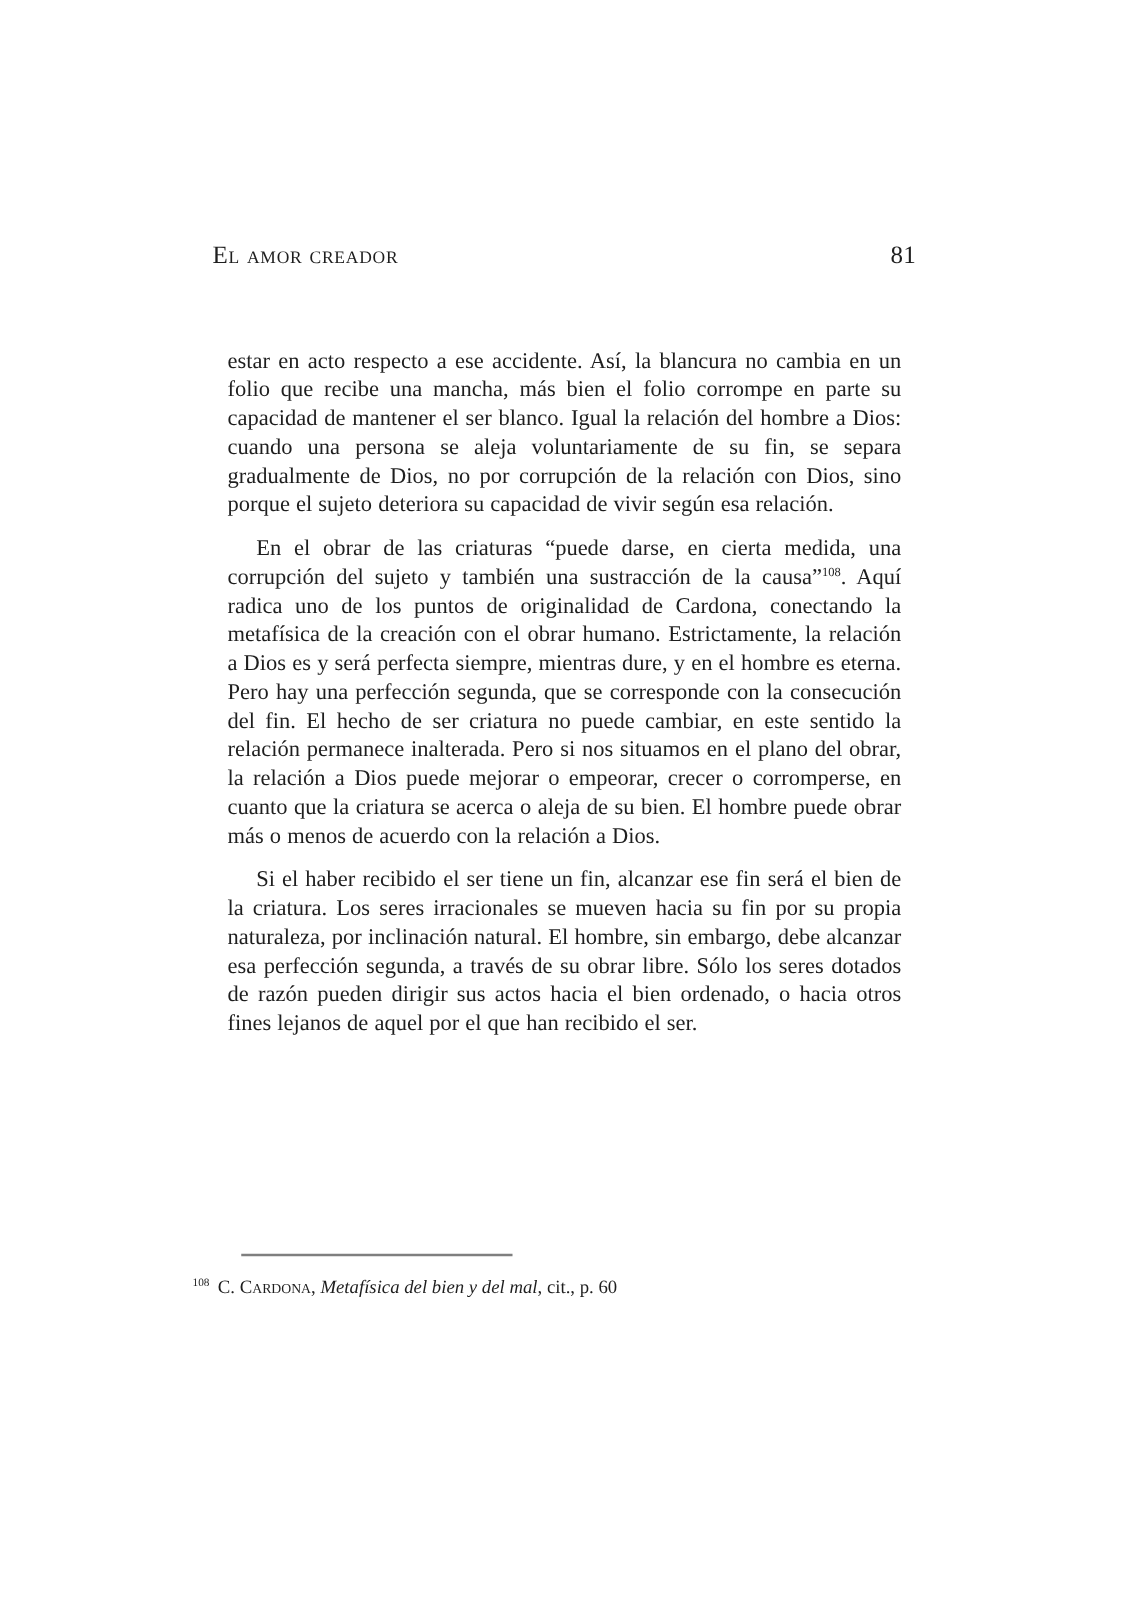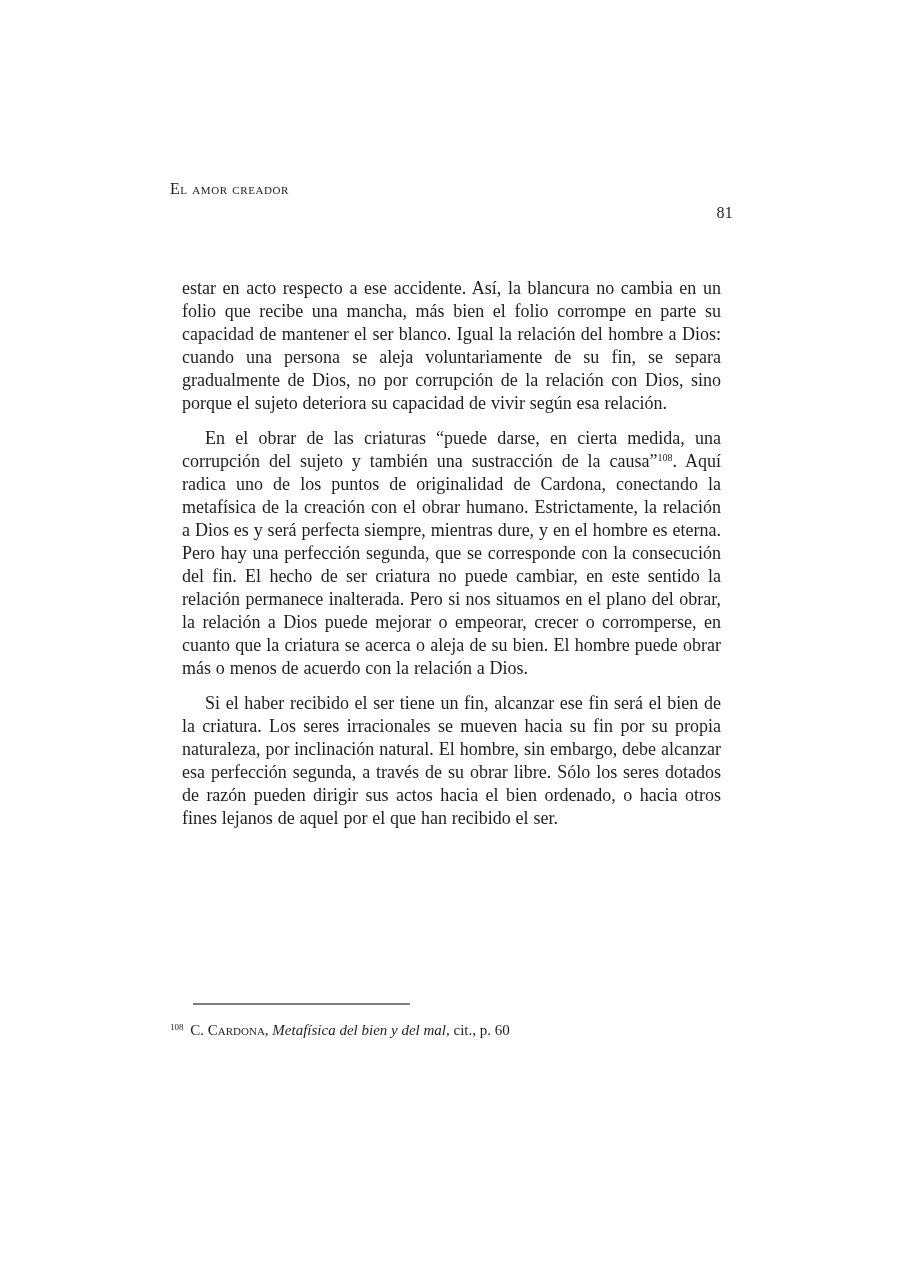--- a/index.html
+++ b/index.html
@@ -10,35 +10,34 @@
     width: 905px;
     height: 1280px;
     background: #ffffff;
     color: #1e1e1e;
     font-family: "Liberation Serif", "DejaVu Serif", serif;
     overflow: hidden;
   }
   .running-header {
     position: absolute;
     left: 170px;
-    top: 179px;
+    top: 194px;
     width: 563px;
     display: flex;
     justify-content: space-between;
-    align-items: flex-start;
-    font-size: 16px;
+    align-items: flex-end;
+    font-size: 20px;
     line-height: 20px;
   }
   .rh-title {
     font-variant: small-caps;
     letter-spacing: 0.6px;
   }
   .rh-pagenum {
     letter-spacing: 0.3px;
-    margin-top: 24px;
   }
   .body-text {
     position: absolute;
     left: 170px;
     top: 265px;
     width: 563px;
     font-size: 18px;
     line-height: 23px;
     text-align: justify;
     word-spacing: 0.02em;
@@ -55,21 +54,21 @@
   .fn-rule {
     position: absolute;
     left: 193px;
     top: 1003px;
     width: 217px;
     height: 0;
     border-top: 2px solid #7f7f7f;
   }
   .footnote {
     position: absolute;
-    left: 170px;
+    left: 154px;
     top: 1020px;
     width: 563px;
     font-size: 15px;
     line-height: 20px;
     text-align: left;
   }
   .footnote sup.fnref {
     font-size: 9px;
     vertical-align: 5px;
     margin-right: 3px;

